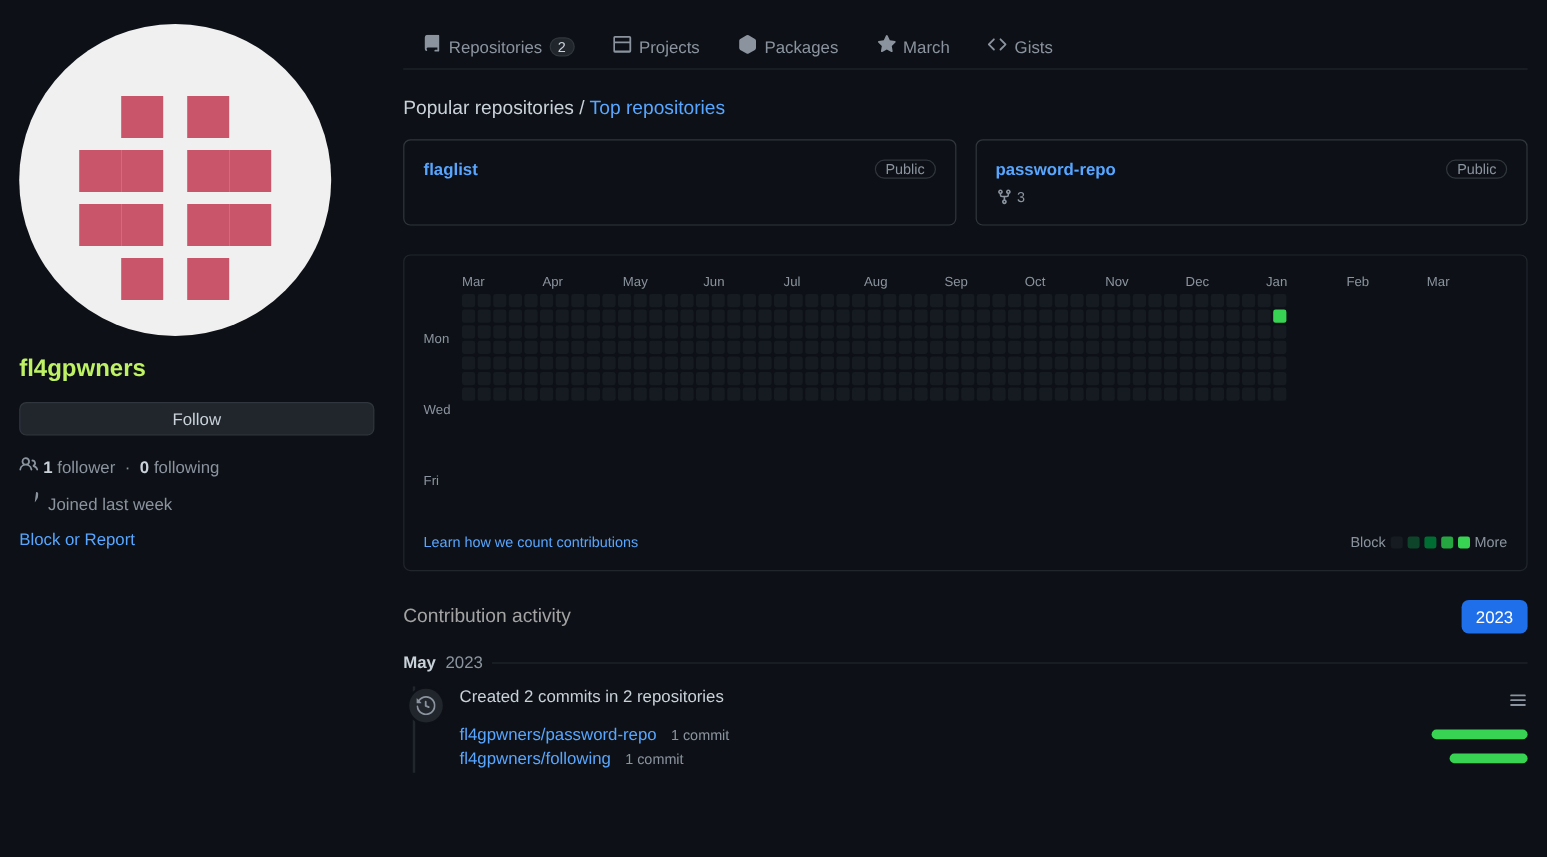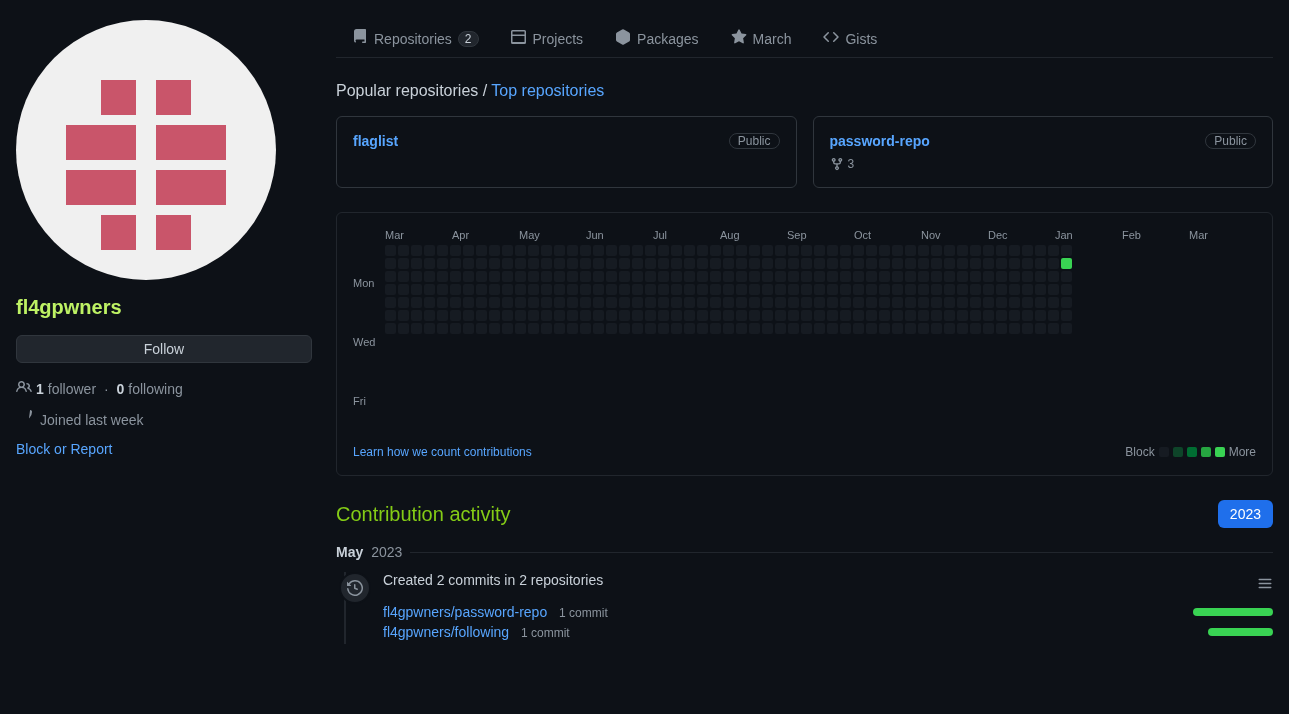--- a/index.html
+++ b/index.html
@@ -261,22 +261,22 @@
     }
 
     .activity-header {
       display: flex;
       justify-content: space-between;
       align-items: center;
       margin-bottom: 16px;
     }
 
     .activity-title {
-      font-size: 20px;
-      color: #84cc16;
+      font-size: 16px;
+      color: #a3a3a3;
     }
 
     .year-btn {
       background: #1f6feb;
       color: #fff;
       border: none;
       border-radius: 6px;
       padding: 6px 12px;
       font-size: 14px;
       cursor: pointer;

